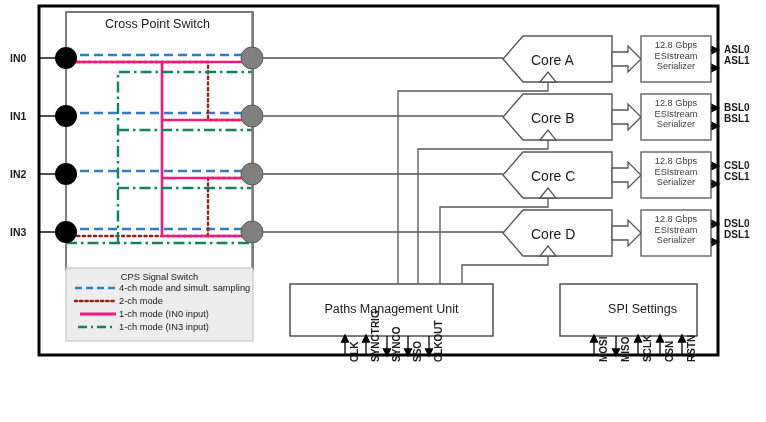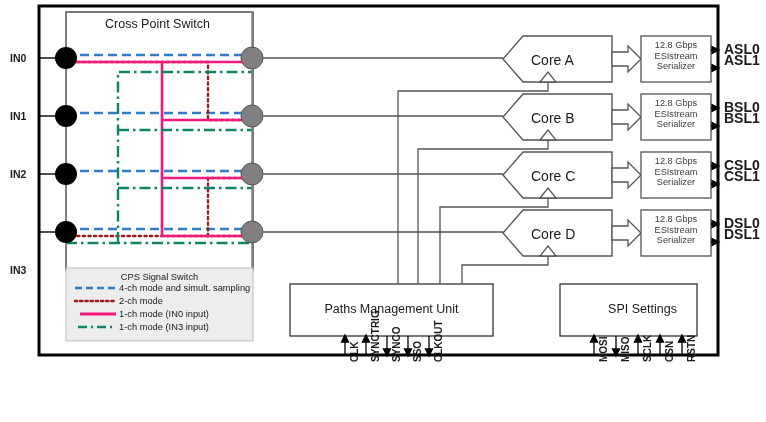--- a/index.html
+++ b/index.html
@@ -11,21 +11,21 @@
     position:relative;
   }
   #stage{position:absolute;left:0;top:0;width:766px;height:422px;}
   svg.layer{position:absolute;left:0;top:0;width:766px;height:422px;}
   .txt{position:absolute;white-space:nowrap;}
   .pinlabel{
     font-size:10px;font-weight:bold;letter-spacing:0px;
     transform-origin:left top;
   }
   .iolabel{font-size:10.5px;font-weight:bold;}
-  .outlabel{font-size:14px;font-weight:bold;line-height:11px;}
+  .outlabel{font-size:10px;font-weight:bold;line-height:11px;}
   .blocktxt{font-size:12.5px;text-align:center;}
   .sertxt{font-size:9.2px;text-align:center;line-height:10.5px;color:#3c3c3c;}
   .coretxt{font-size:14px;}
   .cpstitle{font-size:12.5px;}
   .legtitle{font-size:9.3px;}
   .legtxt{font-size:9.3px;}
 </style>
 </head>
 <body>
 
@@ -221,21 +221,21 @@
       <line x1="80" y1="314" x2="116" y2="314" stroke="#F4177C" stroke-width="2.8"></line>
       <line x1="78" y1="327" x2="116" y2="327" stroke="#0E8466" stroke-width="2.6" stroke-dasharray="9,4,2,4"></line>
     </g>
   </svg>
 
   <div class="txt cpstitle" style="left:105px;top:17px;">Cross Point Switch</div>
 
   <div class="txt iolabel" style="left:10px;top:52px;">IN0</div>
   <div class="txt iolabel" style="left:10px;top:110px;">IN1</div>
   <div class="txt iolabel" style="left:10px;top:168px;">IN2</div>
-  <div class="txt iolabel" style="left:10px;top:226px;margin-top:38px;">IN3</div>
+  <div class="txt iolabel" style="left:10px;top:226px;">IN3</div>
 
   <div class="txt coretxt" style="left:531px;top:52px;">Core A</div>
   <div class="txt coretxt" style="left:531px;top:110px;">Core B</div>
   <div class="txt coretxt" style="left:531px;top:168px;">Core C</div>
   <div class="txt coretxt" style="left:531px;top:226px;">Core D</div>
 
   <div class="txt sertxt" style="left:641px;top:40px;width:70px;">
     <div>12.8 Gbps</div>
     <div>ESIstream</div>
     <div>Serializer</div>

